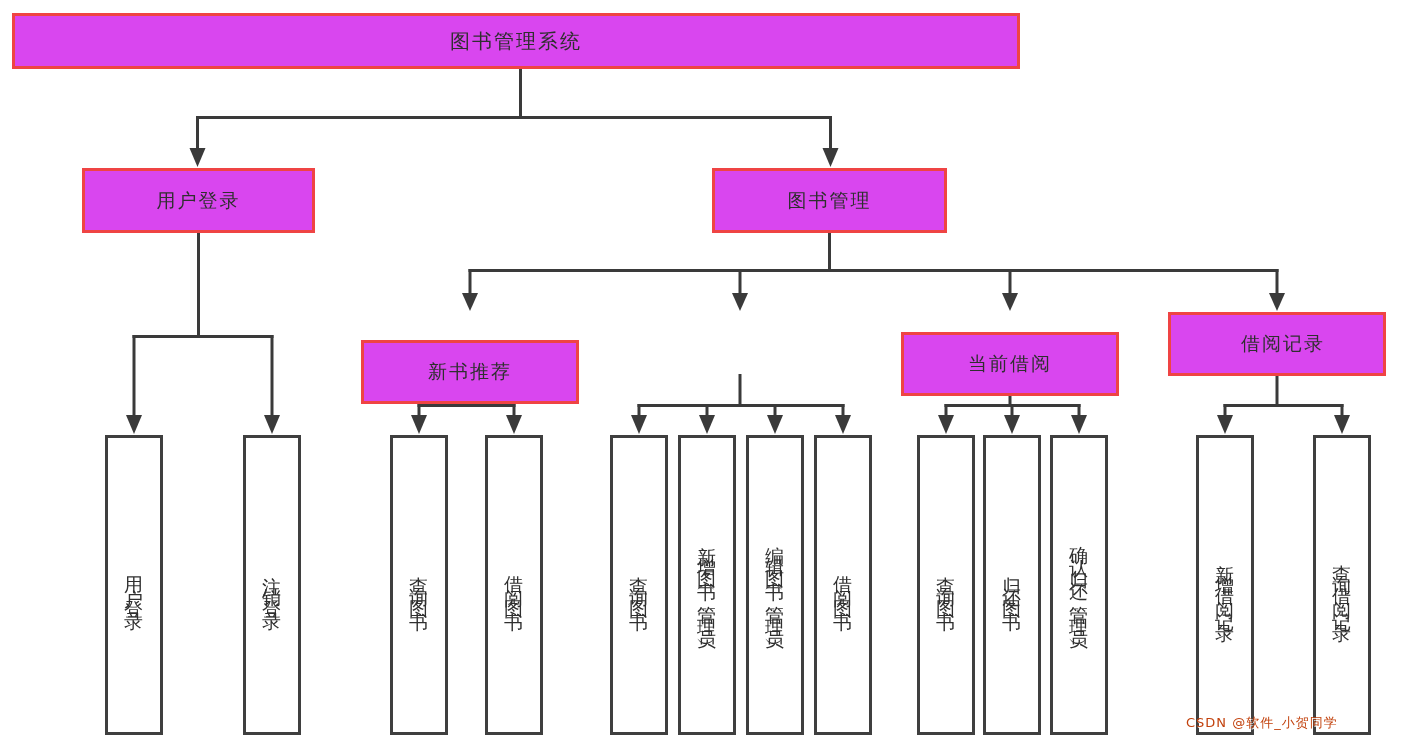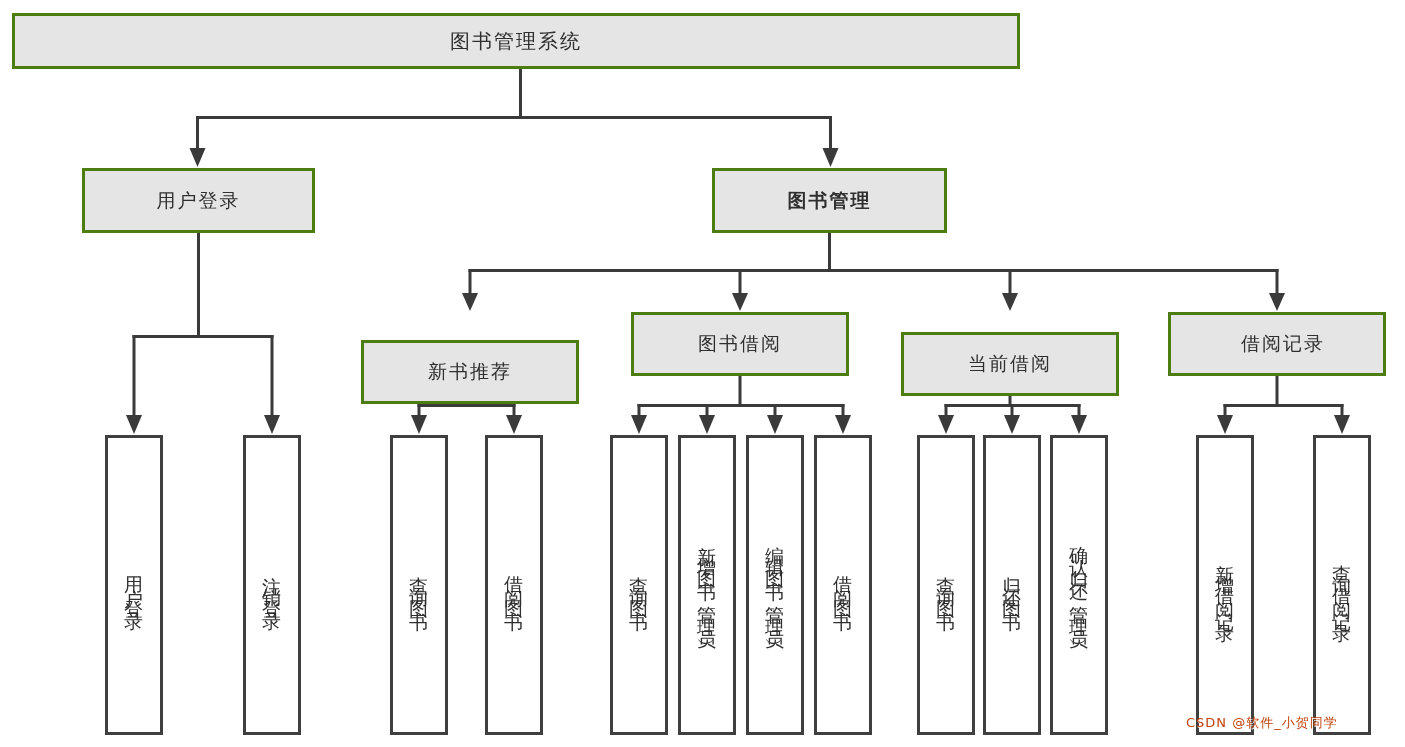--- a/index.html
+++ b/index.html
@@ -17,33 +17,33 @@
   .connectors {
     position: absolute;
     left: 0; top: 0;
     width: 1405px; height: 747px;
   }
   .connectors line { stroke: #3a3a3a; stroke-width: 3; }
   .connectors polygon { fill: #3a3a3a; }
   .node {
     position: absolute;
     box-sizing: border-box;
-    border: 3px solid #4d7c0f;
-    background: #e5e5e5;
+    border: 3px solid #ef4444;
+    background: #d946ef;
     display: flex;
     align-items: center;
     justify-content: center;
     color: #2f2f2f;
     font-size: 19px;
     letter-spacing: 2px;
     white-space: nowrap;
   }
   .node.root  { left: 12px;  top: 13px;  width: 1008px; height: 56px; font-size: 20px; }
   .node.lvl2a { left: 82px;  top: 168px; width: 233px;  height: 65px; }
-  .node.lvl2b { left: 712px; top: 168px; width: 235px;  height: 65px; font-weight: bold; }
+  .node.lvl2b { left: 712px; top: 168px; width: 235px;  height: 65px; }
   .node.lvl3  { top: 312px; width: 218px; height: 64px; }
   .node.l3-1 { left: 361px; margin-top: 28px; }
   .node.l3-2 { left: 631px; }
   .node.l3-3 { left: 901px; margin-top: 20px; }
   .node.l3-4 { left: 1168px; padding-left: 12px; }
   .leaf {
     position: absolute;
     box-sizing: border-box;
     top: 435px;
     width: 58px;
@@ -147,23 +147,20 @@
   <div class="node lvl2a">
     <span>用户登录</span>
   </div>
   <div class="node lvl2b">
     <span>图书管理</span>
   </div>
 
   <div class="node lvl3 l3-1">
     <span>新书推荐</span>
   </div>
-  <div class="node lvl3 l3-2">
-    <span>图书借阅</span>
-  </div>
   <div class="node lvl3 l3-3">
     <span>当前借阅</span>
   </div>
   <div class="node lvl3 l3-4">
     <span>借阅记录</span>
   </div>
 
   <div class="leaf" style="left:105px">
     <span class="vtext">用户登录</span>
   </div>

